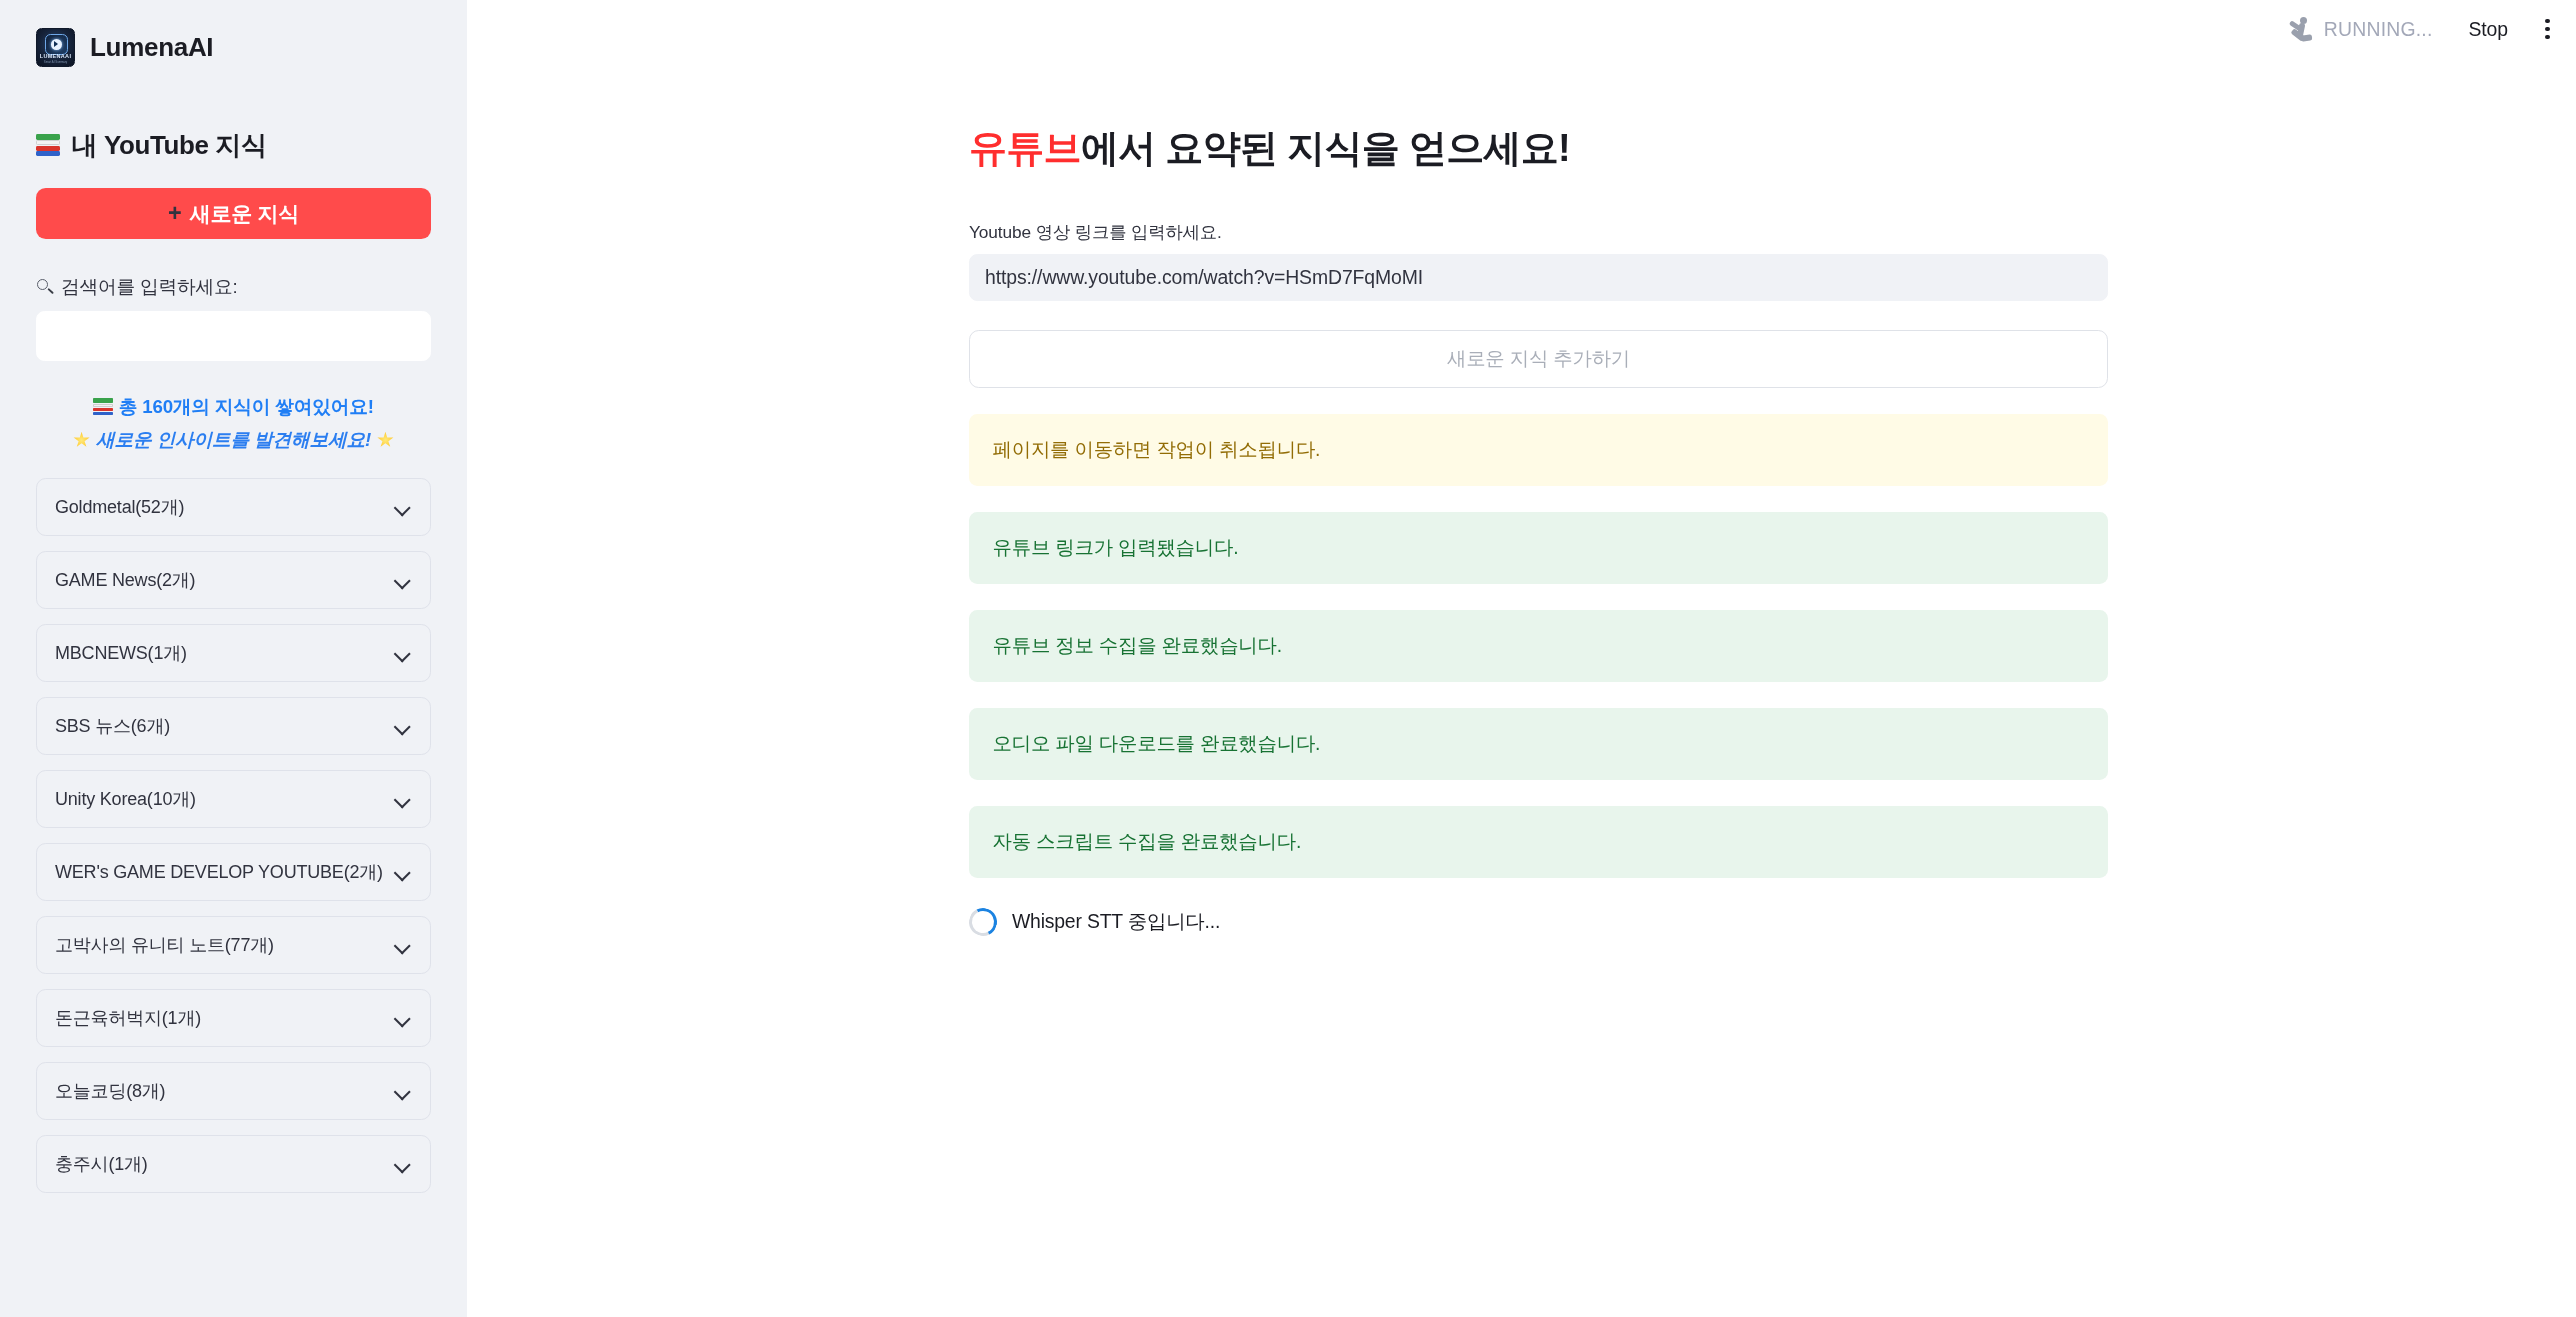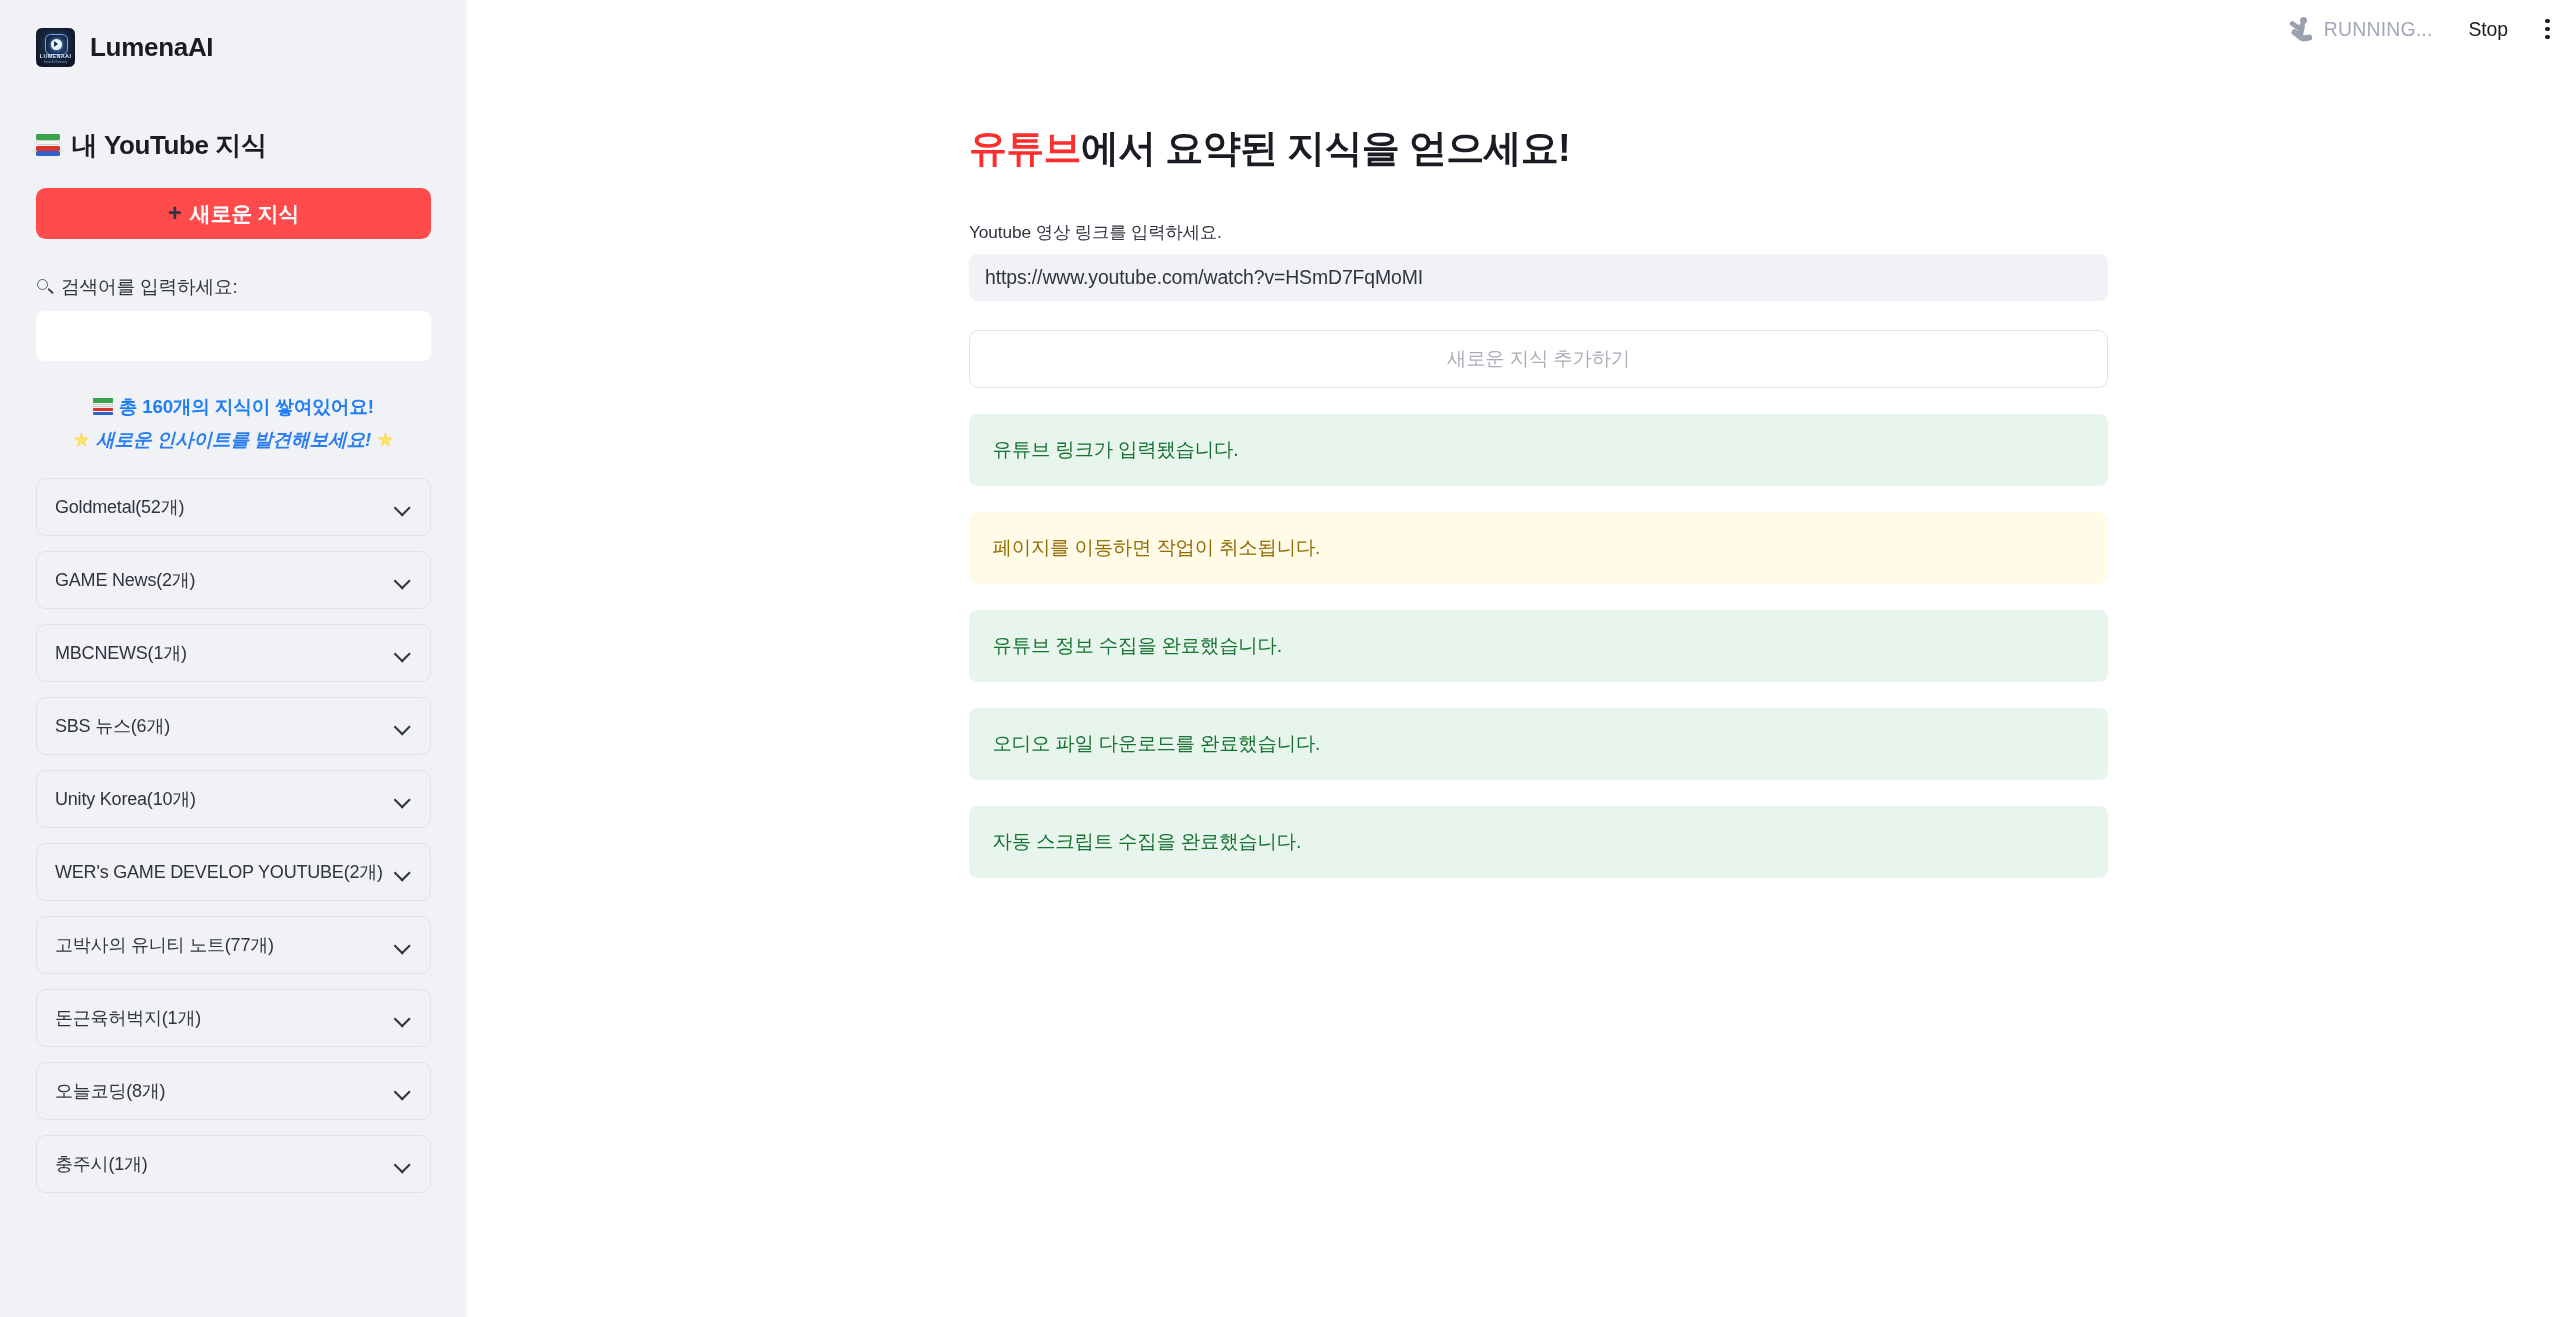--- a/index.html
+++ b/index.html
@@ -358,34 +358,38 @@
         <span class="yt">유튜브</span><span>에서 요약된 지식을 얻으세요!</span>
       </h1>
 
       <div class="field-label">Youtube 영상 링크를 입력하세요.</div>
       <input class="url-input" type="text" value="https://www.youtube.com/watch?v=HSmD7FqMoMI" style="">
 
       <div class="add-btn">
         <span>새로운 지식 추가하기</span>
       </div>
 
+      <div class="alert warning">
+        <span>페이지를 이동하면 작업이 취소됩니다.</span>
+      </div>
       <div class="alert success">
         <span>유튜브 링크가 입력됐습니다.</span>
       </div>
-      <div class="alert warning">
-        <span>페이지를 이동하면 작업이 취소됩니다.</span>
-      </div>
       <div class="alert success">
         <span>유튜브 정보 수집을 완료했습니다.</span>
       </div>
       <div class="alert success">
         <span>오디오 파일 다운로드를 완료했습니다.</span>
       </div>
       <div class="alert success">
         <span>자동 스크립트 수집을 완료했습니다.</span>
       </div>
 
+      <div class="spinner-row">
+        <span class="spinner"></span>
+        <span class="spinner-text">Whisper STT 중입니다...</span>
+      </div>
 
     </div>
   </main>
 
 </div>
 
 
 </body></html>

